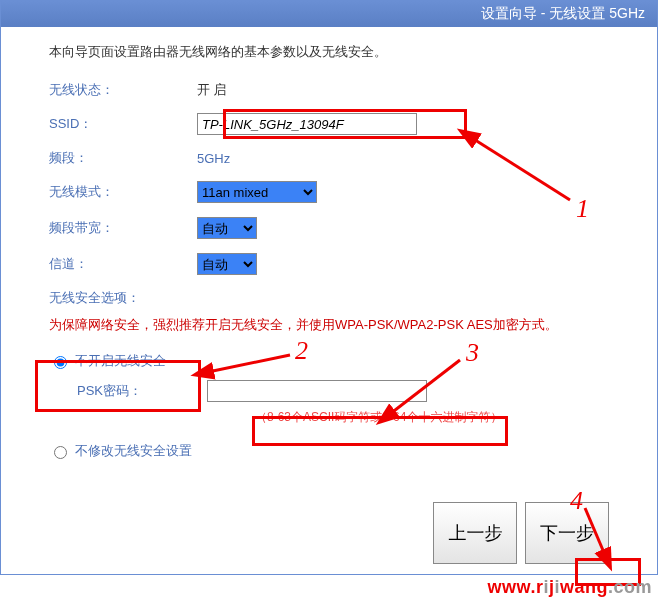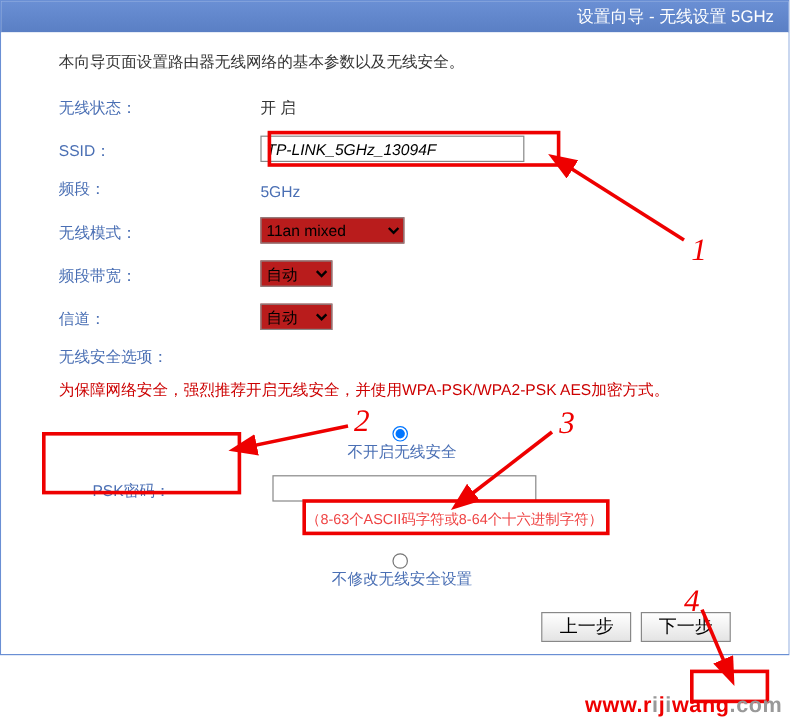--- a/index.html
+++ b/index.html
@@ -28,23 +28,22 @@
       padding: 16px 36px 8px 36px;
       background: #fff;
     }
     .intro {
       color: #333;
       margin-bottom: 20px;
       margin-left: 12px;
     }
     .field-row {
       display: flex;
-      align-items: flex-end;
+      align-items: center;
       margin-bottom: 14px;
-      gap: 20px;
     }
     .field-label {
       width: 160px;
       color: #4a6fb4;
       flex-shrink: 0;
       padding-left: 12px;
     }
     .field-value {
       color: #333;
     }
@@ -52,37 +51,36 @@
       border: 1px solid #888;
       padding: 2px 4px;
       font-family: Arial, sans-serif;
       font-size: 13px;
       height: 22px;
       background: #fff;
     }
     .select-input {
       border: 1px solid #888;
       font-size: 13px;
-      background: #b91c1c;
+      background: #3b82f6;
       height: 22px;
     }
     .section-label {
       color: #4a6fb4;
       margin: 12px 0 8px 12px;
     }
     .warning-text {
       color: #c00;
       margin: 0 0 16px 12px;
       line-height: 1.6;
     }
     .radio-row {
       margin: 10px 0 10px 12px;
       display: flex;
       align-items: center;
-      flex-direction: column;
     }
     .radio-row input[type=radio] {
       margin-right: 8px;
     }
     .radio-label {
       color: #4a6fb4;
     }
     .sub-field {
       margin-left: 40px;
       margin-bottom: 6px;
@@ -94,24 +92,25 @@
       margin-top: 4px;
       line-height: 1.5;
     }
     .buttons-row {
       text-align: right;
       padding: 8px 12px 2px 0;
     }
     .nav-btn {
       border: 1px solid #888;
       background: linear-gradient(#fff, #e4e4e4);
-      padding: 2px 14px;
-      font-size: 15px;
+      padding: 18px 14px;
+      font-size: 18px;
       cursor: pointer;
       margin-left: 4px;
+      margin-top: 24px;
     }
     .annotation-box {
       position: absolute;
       border: 3px solid #e00;
       pointer-events: none;
     }
     .num-label {
       position: absolute;
       color: #e00;
       font-size: 26px;

